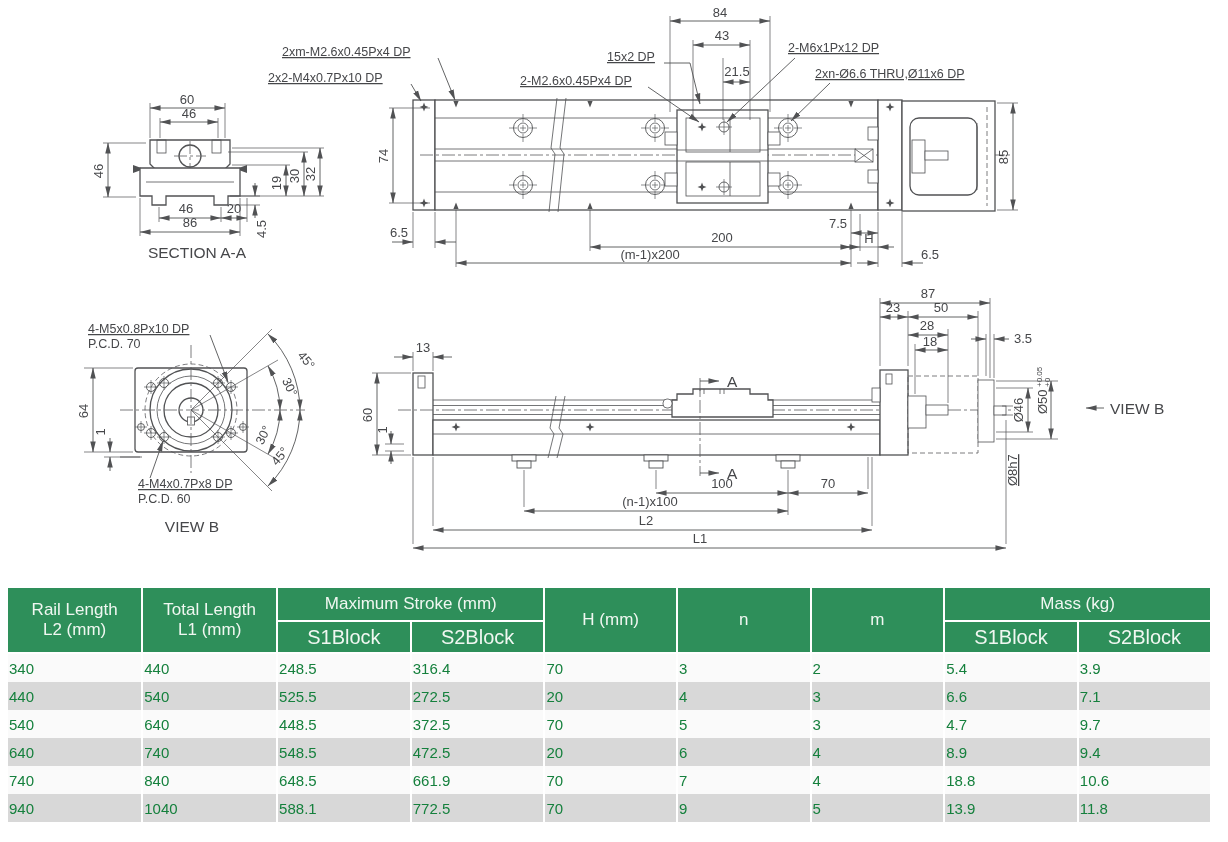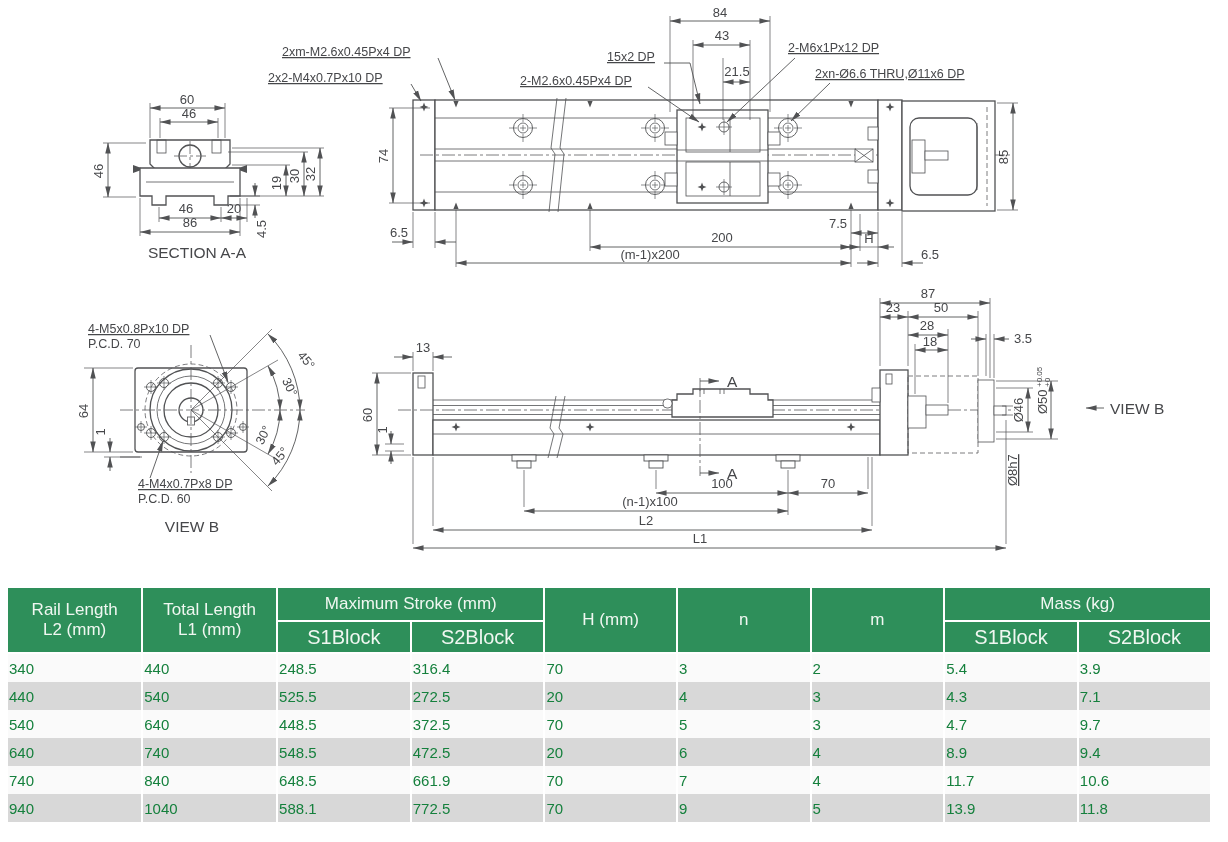--- a/index.html
+++ b/index.html
@@ -471,21 +471,21 @@
         <td>3.9</td>
       </tr>
       <tr class="alt">
         <td>440</td>
         <td>540</td>
         <td>525.5</td>
         <td>272.5</td>
         <td>20</td>
         <td>4</td>
         <td>3</td>
-        <td>4.3</td>
+        <td>6.6</td>
         <td>7.1</td>
       </tr>
       <tr>
         <td>540</td>
         <td>640</td>
         <td>448.5</td>
         <td>372.5</td>
         <td>70</td>
         <td>5</td>
         <td>3</td>
@@ -504,21 +504,21 @@
         <td>9.4</td>
       </tr>
       <tr>
         <td>740</td>
         <td>840</td>
         <td>648.5</td>
         <td>661.9</td>
         <td>70</td>
         <td>7</td>
         <td>4</td>
-        <td>11.7</td>
+        <td>18.8</td>
         <td>10.6</td>
       </tr>
       <tr class="alt">
         <td>940</td>
         <td>1040</td>
         <td>588.1</td>
         <td>772.5</td>
         <td>70</td>
         <td>9</td>
         <td>5</td>

